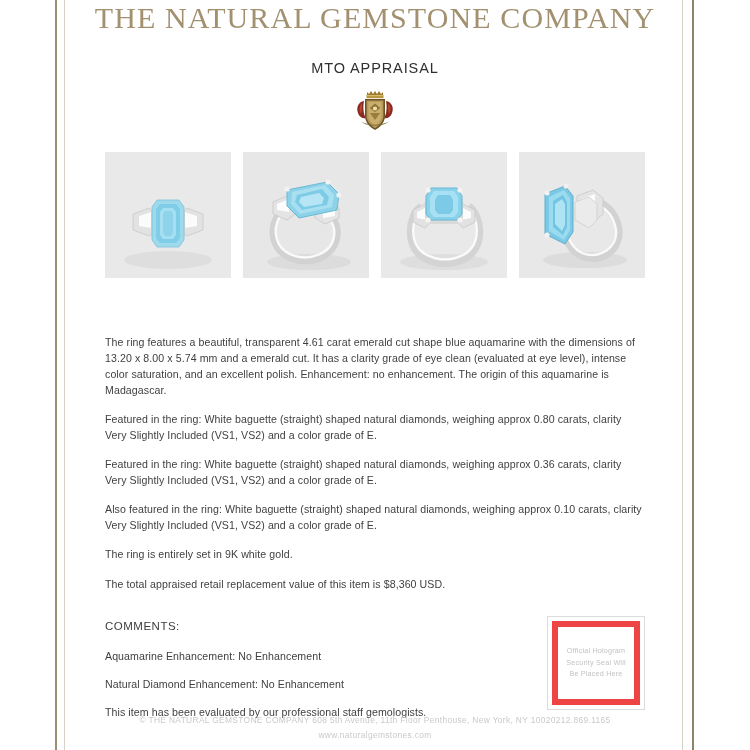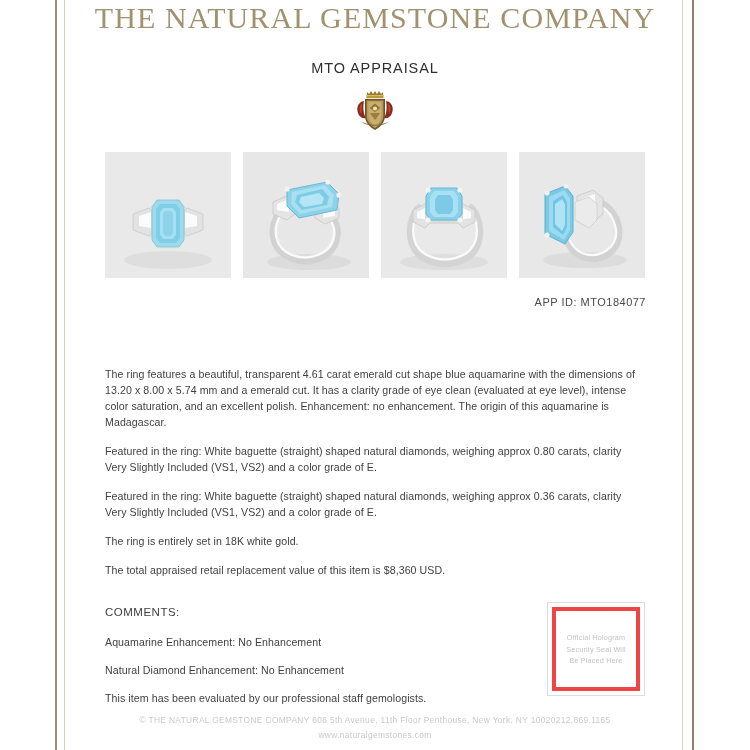--- a/index.html
+++ b/index.html
@@ -142,21 +142,21 @@
     width: 98px;
     height: 94px;
     border: 1px solid #dcdcdc;
     background: #fff;
     padding: 4px;
     box-sizing: border-box;
   }
   .seal-inner {
     width: 100%;
     height: 100%;
-    border: 4px solid #ef4444;
+    border: 6px solid #ef4444;
     box-sizing: border-box;
     display: flex;
     align-items: center;
     justify-content: center;
   }
   .seal-text {
     font-size: 7.2px;
     line-height: 1.62;
     color: #c2c2c2;
     text-align: center;
@@ -292,30 +292,28 @@
         <path d="M34 49 L44 43 L48 50 L48 75 L44 83 L34 75 Z" fill="#72c4e2"></path>
         <path d="M36 52 L43 47 L46 52 L46 73 L43 79 L36 72 Z" fill="#aee3f4"></path>
         <circle cx="28" cy="41" r="2.5" fill="#f1f1f1"></circle>
         <circle cx="47" cy="34" r="2.5" fill="#f1f1f1"></circle>
         <circle cx="28" cy="83" r="2.5" fill="#f1f1f1"></circle>
       </svg>
     </div>
 
   </div>
 
-  <div class="appid-row">
-    <span class="appid">APP ID: MTO184077</span>
-  </div>
 
   <div class="body-block">
 
     <p class="para">The ring features a beautiful, transparent 4.61 carat emerald cut shape blue aquamarine with the dimensions of 13.20 x 8.00 x 5.74 mm and a emerald cut. It has a clarity grade of eye clean (evaluated at eye level), intense color saturation, and an excellent polish. Enhancement: no enhancement. The origin of this aquamarine is Madagascar.</p>
     <p class="para">Featured in the ring: White baguette (straight) shaped natural diamonds, weighing approx 0.80 carats, clarity Very Slightly Included (VS1, VS2) and a color grade of E.</p>
     <p class="para">Featured in the ring: White baguette (straight) shaped natural diamonds, weighing approx 0.36 carats, clarity Very Slightly Included (VS1, VS2) and a color grade of E.</p>
-    <p class="para">The ring is entirely set in 18K white gold.</p>
+    <p class="para">Also featured in the ring: White baguette (straight) shaped natural diamonds, weighing approx 0.10 carats, clarity Very Slightly Included (VS1, VS2) and a color grade of E.</p>
+    <p class="para">The ring is entirely set in 9K white gold.</p>
     <p class="para">The total appraised retail replacement value of this item is $8,360 USD.</p>
   </div>
 
   <div class="comments-block">
     <div class="comments-label">COMMENTS:</div>
     <p class="comment-line">Aquamarine Enhancement: No Enhancement</p>
     <p class="comment-line">Natural Diamond Enhancement: No Enhancement</p>
     <p class="comment-line">This item has been evaluated by our professional staff gemologists.</p>
 
     <div class="seal-box">

